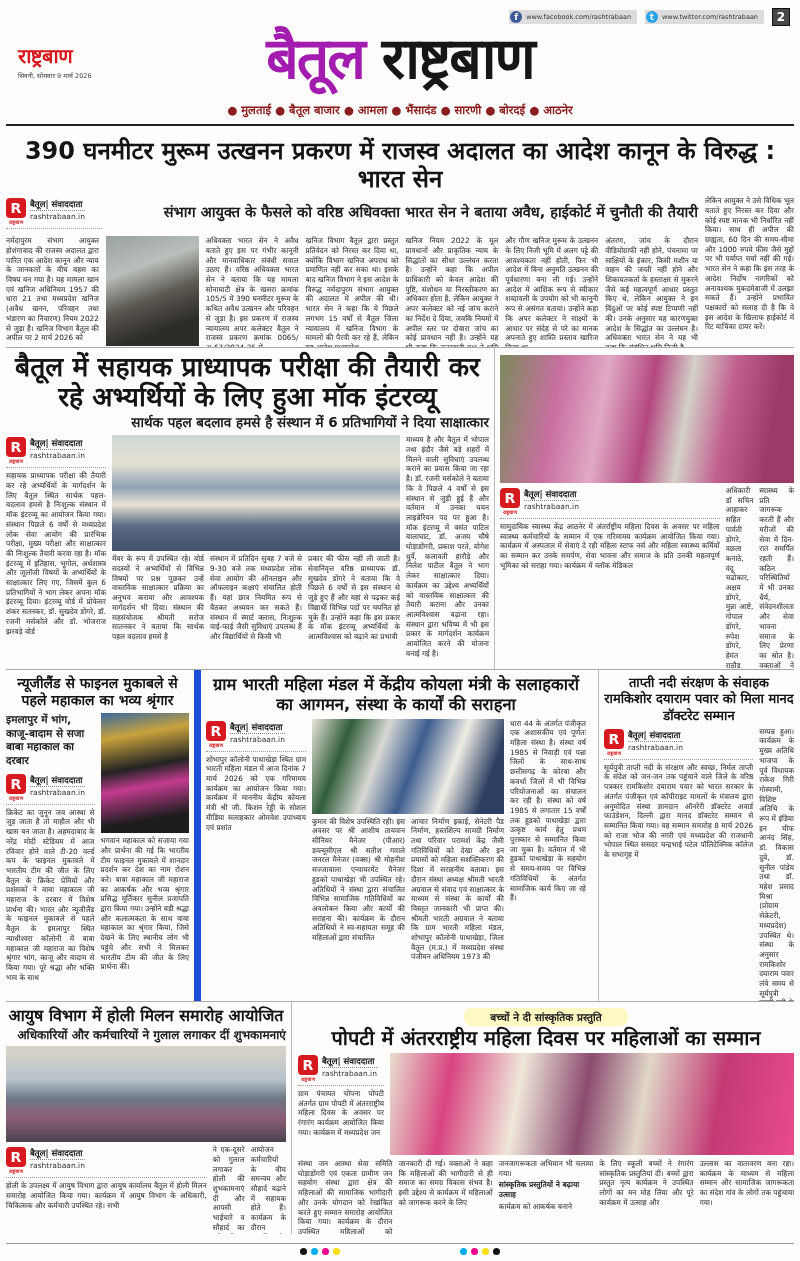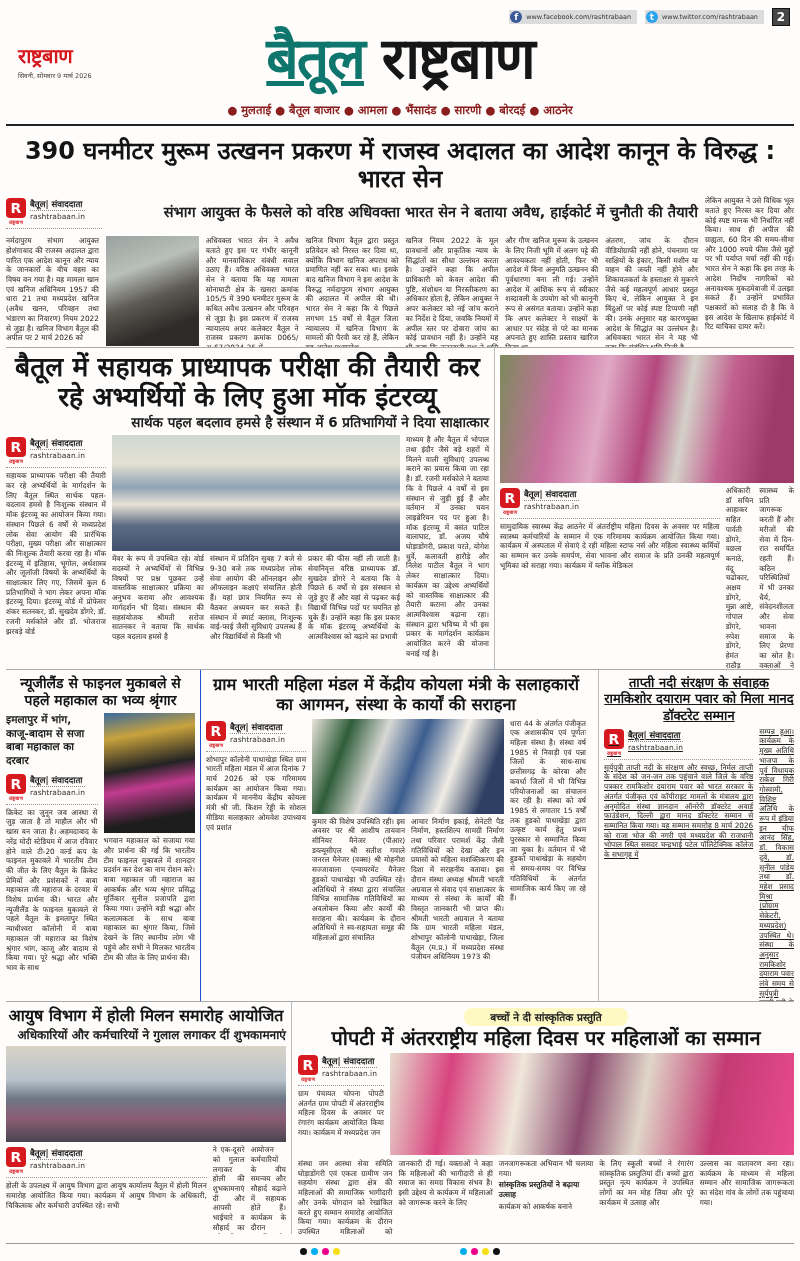--- a/index.html
+++ b/index.html
@@ -14,21 +14,21 @@
   .social { position:absolute; top:8px; right:4px; display:flex; align-items:center; gap:8px; }
   .soc-item { display:flex; align-items:center; gap:4px; background:#dcdcdc; padding:1px 6px 1px 1px; height:14px; }
   .soc-ico { width:12px; height:12px; border-radius:50%; color:#fff; font-size:9px; font-weight:bold; text-align:center; line-height:12px; }
   .fb { background:#3b5998; } .tw { background:#2aa3ef; }
   .soc-url { font-size:6.5px; color:#333; }
   .pagenum { width:18px; height:18px; background:#474747; border:1px solid #111; color:#fff; font-size:12px; font-weight:bold; text-align:center; line-height:16px; }
   .minilogo { position:absolute; left:12px; top:42px; }
   .minilogo .mlg { color:#d6191f; font-size:20px; font-weight:800; letter-spacing:-0.5px; }
   .minilogo .mdate { font-size:6.5px; color:#444; margin-top:2px; }
   .masthead { position:absolute; left:0; right:0; top:30px; text-align:center; font-weight:800; font-size:57px; letter-spacing:-2px; line-height:1; }
-  .masthead .red { color:#0f766e;text-decoration:underline; } .masthead .blk { color:#161616; }
+  .masthead .red { color:#a21caf; } .masthead .blk { color:#161616; }
   .locations { position:absolute; left:0; right:0; top:102px; text-align:center; font-size:11.5px; font-weight:bold; color:#222; }
   .h1 { font-weight:800; color:#141414; text-align:center; }
   .sub { font-weight:bold; color:#1d1d1d; text-align:right; }
   .col { font-size:7.3px; line-height:1.33; text-align:justify; color:#232323; }
   .byline { display:flex; gap:4px; align-items:flex-start; padding:2px 0 3px; border-bottom:1px dotted #999; margin-bottom:3px; }
   .rlogo { width:20px; height:20px; background:#d6191f; border-radius:4px; color:#fff; font-weight:800; font-size:14px; text-align:center; line-height:20px; }
   .rlogo-brand { font-size:5px; font-weight:bold; color:#d6191f; text-align:center; margin-top:1px; }
   .byline-place { font-size:8.5px; font-weight:bold; border-bottom:1px dotted #888; padding-bottom:1px; }
   .byline-site { font-size:7.5px; color:#333; padding-top:1px; }
   .photo { background:#888; position:relative; overflow:hidden; }
@@ -67,36 +67,36 @@
   .art2-midcols { display:flex; gap:6px; }
   .art2-midcols .col { flex:1; }
   .art2-c5 { flex:1; }
   .art3 { flex:1; padding:4px 0 0 5px; }
   .art3 .h1 { font-size:14.5px; line-height:1.2; }
   .ph-holi { width:100%; height:128px; margin-top:3px; }
   .art3-cols { display:flex; gap:6px; margin-top:3px; }
   .art3-cols .col { flex:1; }
   
   .row3 { display:flex; height:332px; border-bottom:1px solid #aaa; overflow:hidden; }
-  .art4 { width:195px; border-right:1px solid #1d4ed8; padding:5px 5px 0 0; }
+  .art4 { width:195px; border-right:7px solid #1d4ed8; padding:5px 5px 0 0; }
   .art4 .h1 { font-size:14px; line-height:1.22; }
   .art4-body { display:flex; gap:6px; margin-top:4px; }
   .art4-body > div { flex:1; }
   .art4 .sub { font-size:10.5px; text-align:left; line-height:1.3; margin-bottom:4px; }
   .ph-mahakal { width:100%; height:120px; margin-bottom:3px; }
   .art5 { width:398px; border-right:1px solid #bbb; padding:5px 12px 0 5px; }
   .art5 .h1 { font-size:16.5px; line-height:1.2; }
   .art5-body { display:flex; gap:6px; margin-top:4px; }
   .art5-c1 { width:100px; }
   .art5-mid { width:192px; }
   .ph-office { width:100%; height:95px; margin-bottom:3px; }
   .art5-midcols { display:flex; gap:6px; }
   .art5-midcols .col { flex:1; }
   .art5-c4 { flex:1; }
-  .art6 { flex:1; padding:5px 0 0 5px;text-decoration:underline; }
+  .art6 { flex:1; padding:5px 0 0 5px; }
   .art6 .h1 { font-size:13px; line-height:1.25; }
   .ph-award { width:100%; height:86px; margin-top:3px; }
   .art6-cols { display:flex; gap:6px; margin-top:3px; }
   .art6-cols .col { flex:1; }
   
   .row4 { display:flex; height:232px; overflow:hidden; }
   .art7 { width:286px; border-right:1px solid #bbb; padding:4px 5px 0 0; }
   .art7 .h1 { font-size:16px; line-height:1.2; }
   .art7 .sub { font-size:12px; margin-top:1px; }
   .ph-ayush { width:100%; height:96px; margin-top:3px; }

